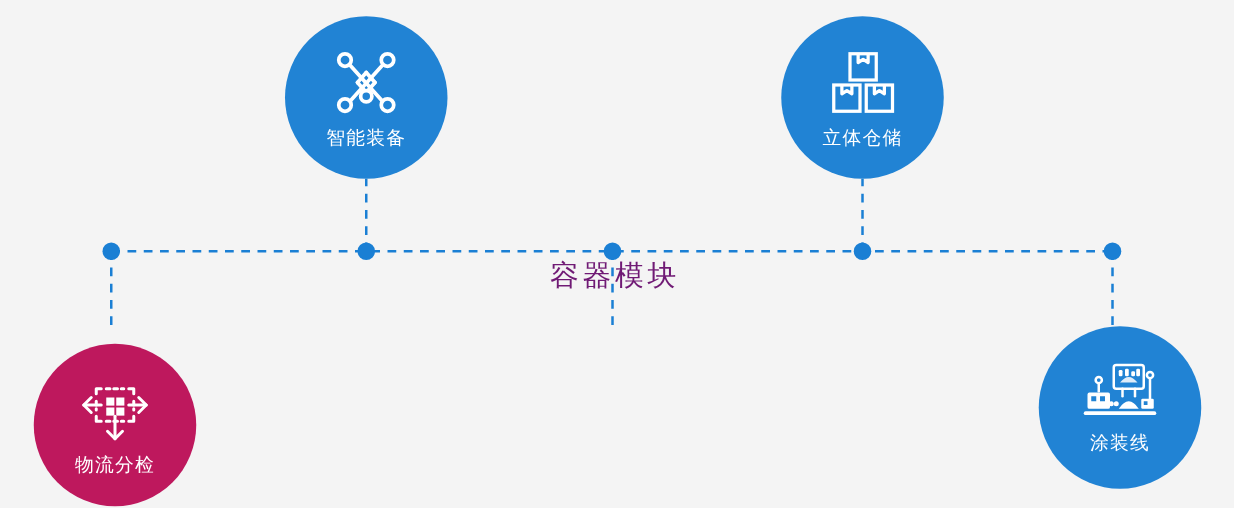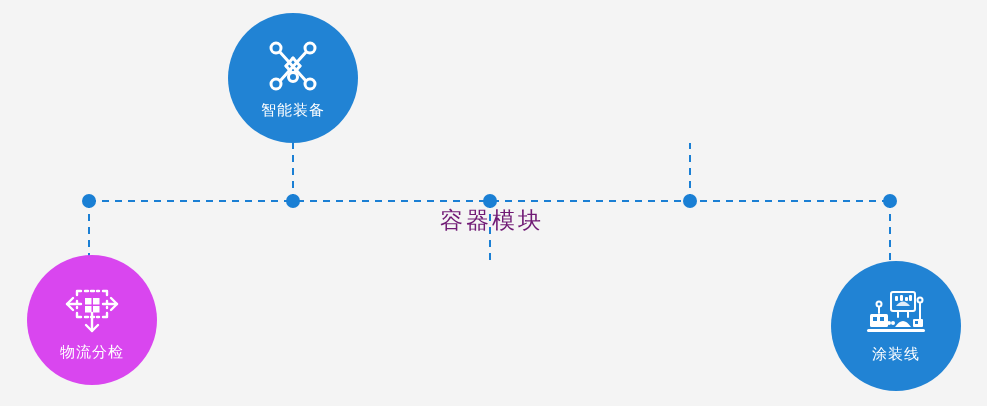--- a/index.html
+++ b/index.html
@@ -101,22 +101,39 @@
           <circle cx="46" cy="11" r="5"></circle>
           <circle cx="12" cy="47" r="5"></circle>
           <circle cx="46" cy="47" r="5"></circle>
           <circle cx="29" cy="40" r="4.5"></circle>
         </g>
       </svg>
     </span>
     <span class="node-label" style="color: rgb(255, 255, 255); margin-top: 6px;">智能装备</span>
   </div>
 
-
-  <div class="node-circle" id="node-2" style="left: 27px; top: 255px; width: 130px; height: 130px; background: #d946ef;">
+  <div class="node-circle" id="node-1" style="left: 625px; top: 13px; width: 130px; height: 130px; background: rgb(33, 131, 212);">
+    <span class="node-icon">
+      <svg width="58" height="58" viewBox="0 0 58 58">
+        <g fill="none" stroke="#ffffff" stroke-width="2.6">
+          <rect x="19" y="6" width="21" height="21"></rect>
+          <rect x="6" y="31" width="21" height="21"></rect>
+          <rect x="32" y="31" width="21" height="21"></rect>
+        </g>
+        <g fill="none" stroke="#ffffff" stroke-width="2.6" stroke-linejoin="round">
+          <path d="M25.5 6 L25.5 13 L29.5 10.5 L33.5 13 L33.5 6"></path>
+          <path d="M12.5 31 L12.5 38 L16.5 35.5 L20.5 38 L20.5 31"></path>
+          <path d="M38.5 31 L38.5 38 L42.5 35.5 L46.5 38 L46.5 31"></path>
+        </g>
+      </svg>
+    </span>
+    <span class="node-label" style="color: rgb(255, 255, 255); margin-top: 6px;">立体仓储</span>
+  </div>
+
+  <div class="node-circle" id="node-2" style="left: 27px; top: 275px; width: 130px; height: 130px; background: #be185d;">
     <span class="node-icon">
       <svg width="58" height="58" viewBox="0 0 58 58">
         <g fill="none" stroke="#ffffff" stroke-width="2.4" stroke-linecap="round" stroke-linejoin="round">
           <path d="M18 12 L14 12 L14 16"></path>
           <path d="M40 12 L44 12 L44 16"></path>
           <path d="M14 34 L14 38 L18 38"></path>
           <path d="M44 34 L44 38 L40 38"></path>
           <line x1="14" y1="22" x2="14" y2="29" stroke-dasharray="3 3"></line>
           <line x1="44" y1="22" x2="44" y2="29" stroke-dasharray="3 3"></line>
           <line x1="22" y1="12" x2="36" y2="12" stroke-dasharray="3 3"></line>

